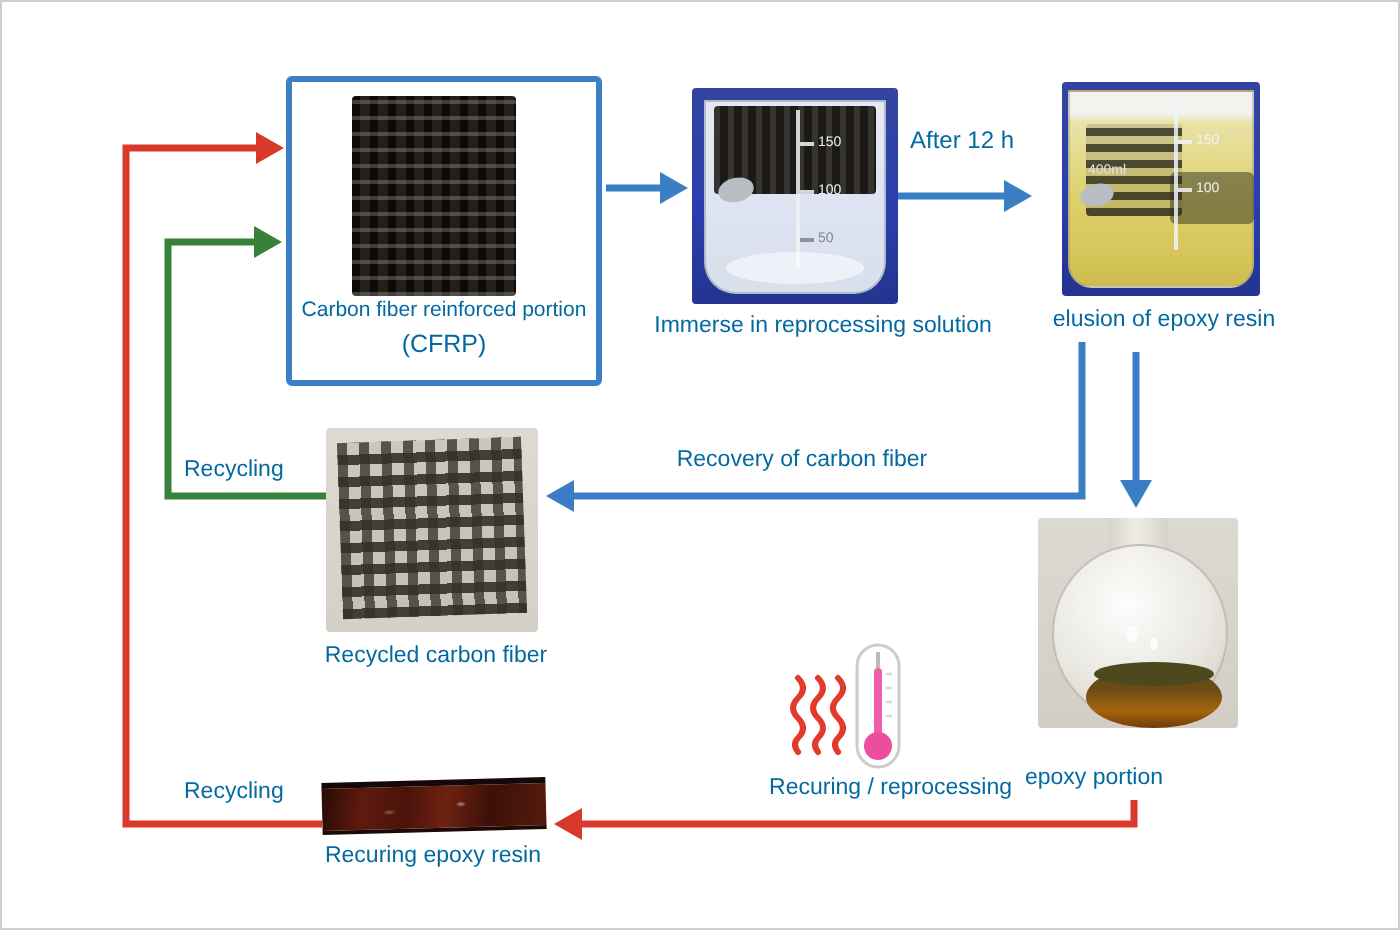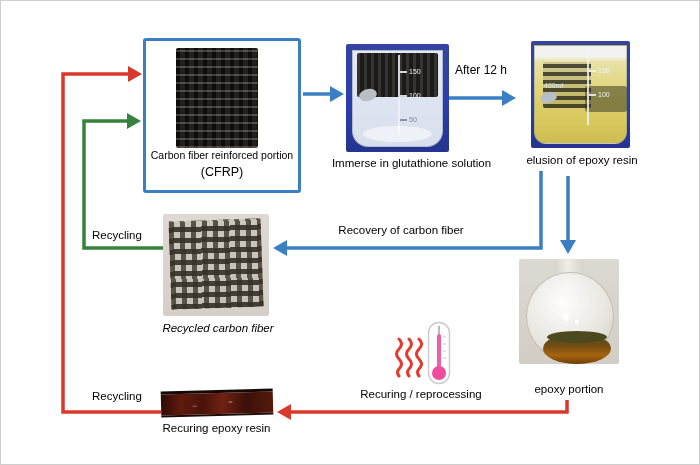--- a/index.html
+++ b/index.html
@@ -1,19 +1,19 @@
 <!DOCTYPE html>
 <html><head>
 <meta charset="utf-8">
 <style>
   html,body{margin:0;padding:0;background:#ffffff;}
   body{font-family:"Liberation Sans", sans-serif;}
   .canvas{position:relative;width:700px;height:465px;background:#ffffff;
           border:1px solid #cfcfcf;box-sizing:border-box;overflow:hidden;}
-  .lbl{position:absolute;color:#000000;font-size:11.5px;line-height:1.25;
+  .lbl{position:absolute;color:#0369a1;font-size:11.5px;line-height:1.25;
        text-align:center;white-space:nowrap;}
   .lbl.small{font-size:10.5px;}
   .photo{position:absolute;overflow:hidden;border-radius:2px;}
   .abs{position:absolute;}
 
   
   .cfrp-box{position:absolute;left:142px;top:37px;width:158px;height:155px;
             border:3px solid #3a7ec4;border-radius:3px;box-sizing:border-box;}
   .cfrp-tex{left:175px;top:47px;width:82px;height:100px;
             background:
@@ -115,21 +115,21 @@
       <div class="gradline" style="left:45px;top:4px;bottom:12px;"></div>
       <div class="tick" style="left:47px;top:20px;"></div>
       <span class="gnum" style="left:56px;top:17px;color:#eef1f4;">150</span>
       <div class="tick" style="left:47px;top:44px;"></div>
       <span class="gnum" style="left:56px;top:41px;color:#eef1f4;">100</span>
       <div class="tick" style="left:47px;top:68px;background:#8a93a0;"></div>
       <span class="gnum" style="left:56px;top:65px;color:#7d8794;">50</span>
       <div class="shine" style="left:10px;right:10px;bottom:4px;height:16px;"></div>
     </div>
   </div>
-  <div class="lbl" style="left:318px;top:155px;width:185px;">Immerse in glutathione solution</div>
+  <div class="lbl" style="left:318px;top:155px;width:185px;">Immerse in reprocessing solution</div>
 
   <div class="lbl" style="left:444px;top:62px;width:72px;font-size:12px;">After 12 h</div>
 
   <div class="photo table-bg" style="left:530px;top:40px;width:99px;height:107px;">
     <div class="glass2">
       <div class="fabric2"></div>
       <div class="fabric2b"></div>
       <div class="clip" style="left:5px;top:46px;width:17px;height:11px;"></div>
       <span class="gnum" style="left:9px;top:36px;color:#dfe3ea;">400ml</span>
       <div class="gradline" style="left:52px;top:2px;bottom:18px;"></div>
@@ -141,47 +141,47 @@
   </div>
   <div class="lbl" style="left:310px;top:222px;width:180px;">Recovery of carbon fiber</div>
 
   <div class="lbl" style="left:506px;top:152px;width:150px;">elusion of epoxy resin</div>
 
   <div class="lbl" style="left:91px;top:227px;width:66px;text-align:left;">Recycling</div>
 
   <div class="photo fiber-bg" style="left:162px;top:213px;width:106px;height:102px;">
     <div class="fiber-weave"></div>
   </div>
-  <div class="lbl" style="left:152px;top:320px;width:130px;font-style:italic;">Recycled carbon fiber</div>
+  <div class="lbl" style="left:152px;top:320px;width:130px;">Recycled carbon fiber</div>
 
   <div class="photo flask-bg" style="left:518px;top:258px;width:100px;height:105px;">
     <div class="flask-neck"></div>
     <div class="flask-body">
       <div class="flask-liquid"></div>
       <div class="flask-surface"></div>
       <div class="flask-glint" style="left:36px;top:40px;width:6px;height:8px;"></div>
       <div class="flask-glint" style="left:48px;top:46px;width:4px;height:6px;"></div>
     </div>
   </div>
-  <div class="lbl" style="left:498px;top:381px;width:140px;">epoxy portion</div>
+  <div class="lbl" style="left:476px;top:381px;width:140px;">epoxy portion</div>
 
   <svg class="abs" style="left:392px;top:336px;" width="32" height="42" viewBox="0 0 32 42">
     <path d="M6,2 q5,5 0,10 q-5,5 0,10 q5,5 0,10 q-3,3 0,7" fill="none" stroke="#e23b2e" stroke-width="3" stroke-linecap="round"></path>
     <path d="M16,2 q5,5 0,10 q-5,5 0,10 q5,5 0,10 q-3,3 0,7" fill="none" stroke="#e23b2e" stroke-width="3" stroke-linecap="round"></path>
     <path d="M26,2 q5,5 0,10 q-5,5 0,10 q5,5 0,10 q-3,3 0,7" fill="none" stroke="#e23b2e" stroke-width="3" stroke-linecap="round"></path>
   </svg>
   <svg class="abs" style="left:426px;top:320px;" width="24" height="64" viewBox="0 0 24 64">
     <rect x="1.5" y="1.5" width="21" height="61" rx="10.5" fill="#ffffff" stroke="#cccccc" stroke-width="1.5"></rect>
     <rect x="11" y="5" width="2" height="8" fill="#b9b9b9"></rect>
     <line x1="16" y1="16" x2="19" y2="16" stroke="#d9d9d9" stroke-width="1.4"></line>
     <line x1="16" y1="23" x2="19" y2="23" stroke="#d9d9d9" stroke-width="1.4"></line>
     <line x1="16" y1="30" x2="19" y2="30" stroke="#d9d9d9" stroke-width="1.4"></line>
     <line x1="16" y1="37" x2="19" y2="37" stroke="#d9d9d9" stroke-width="1.4"></line>
     <rect x="10" y="13" width="4" height="36" rx="2" fill="#ee5fa8"></rect>
     <circle cx="12" cy="52" r="7" fill="#ee4d9e"></circle>
   </svg>
-  <div class="lbl" style="left:335px;top:386px;width:170px;">Recuring / reprocessing</div>
+  <div class="lbl" style="left:335px;top:386px;width:170px;text-align:right;">Recuring / reprocessing</div>
 
   <div class="lbl" style="left:91px;top:388px;width:66px;text-align:left;">Recycling</div>
   <div class="epoxy"></div>
   <div class="lbl" style="left:148px;top:420px;width:135px;">Recuring epoxy resin</div>
 
 </div>
 
 </body></html>

